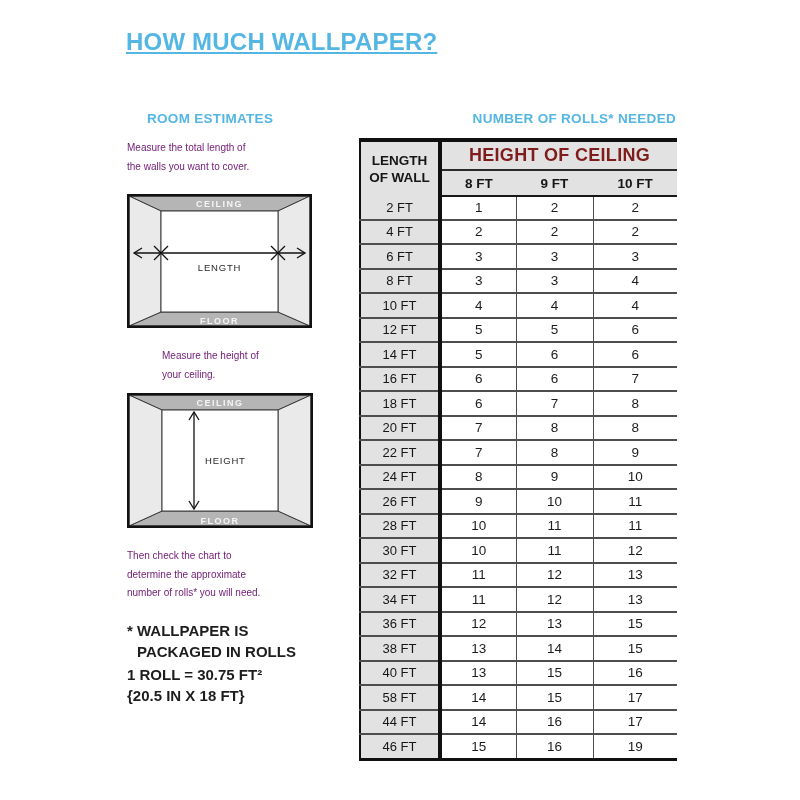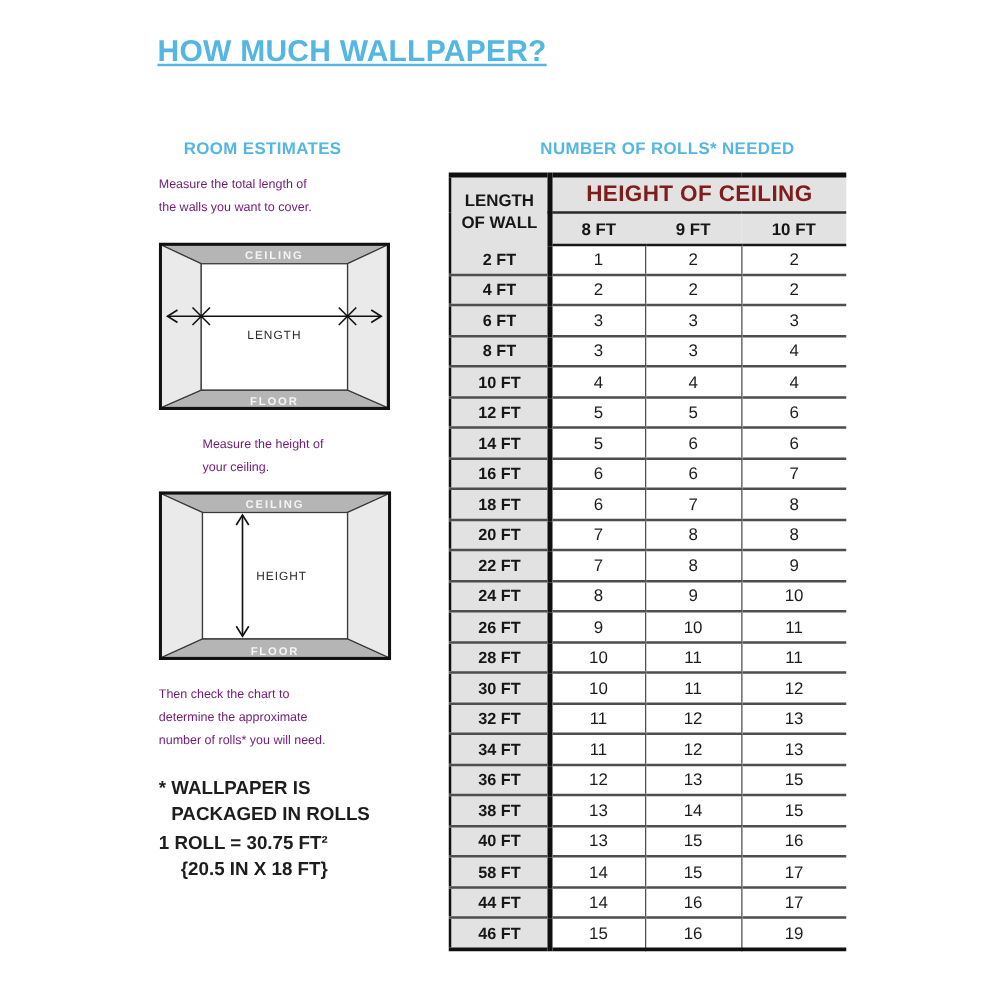--- a/index.html
+++ b/index.html
@@ -49,29 +49,28 @@
     text-indent: -10px;
     padding-left: 10px;
   }
   .roll-info {
     left: 127px; top: 664px;
     font-size: 15px;
     font-weight: bold;
     color: #1d1d1d;
     line-height: 21px;
     white-space: pre-line;
-    text-align: right;
   }
 
   .diagram1 { left: 127px; top: 194px; }
   .diagram2 { left: 127px; top: 393px; }
 
   .table-heading {
-    left: 376px; top: 111px; width: 316px;
-    text-align: center;
+    left: 360px; top: 111px; width: 316px;
+    text-align: right;
   }
   .rolls-table-wrap { left: 359px; top: 138px; }
   table.rolls {
     border-collapse: collapse;
     table-layout: fixed;
     width: 317px;
     border-top: 4px solid #101010;
     border-left: 2px solid #101010;
     border-bottom: 3px solid #101010;
   }
@@ -104,21 +103,21 @@
     border-bottom: 2px solid #181818;
     font-size: 13.5px;
     font-weight: bold;
     color: #161616;
   }
   tbody th.rowlabel {
     background: #e2e2e2;
     border-right: 4px solid #101010;
     border-bottom: 2px solid #4e4e4e;
     font-size: 13px;
-    font-weight: bold;
+    font-weight: normal;
     color: #161616;
     height: 22.5px;
   }
   tbody td {
     border-bottom: 2px solid #4e4e4e;
     border-left: 1px solid #4e4e4e;
     font-size: 13.5px;
     color: #1c1c1c;
     background: #ffffff;
   }

